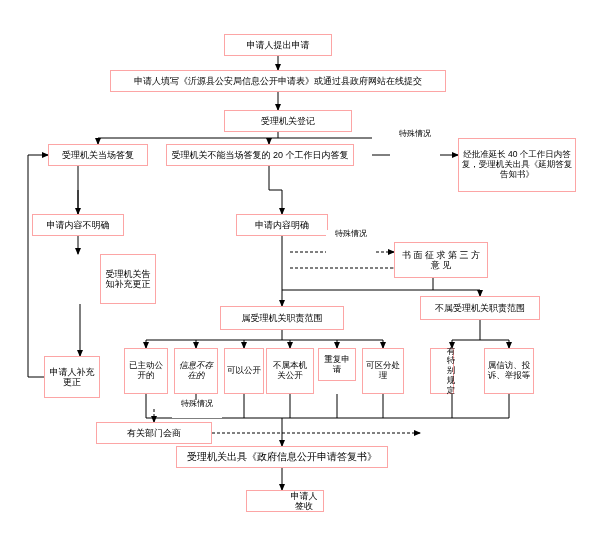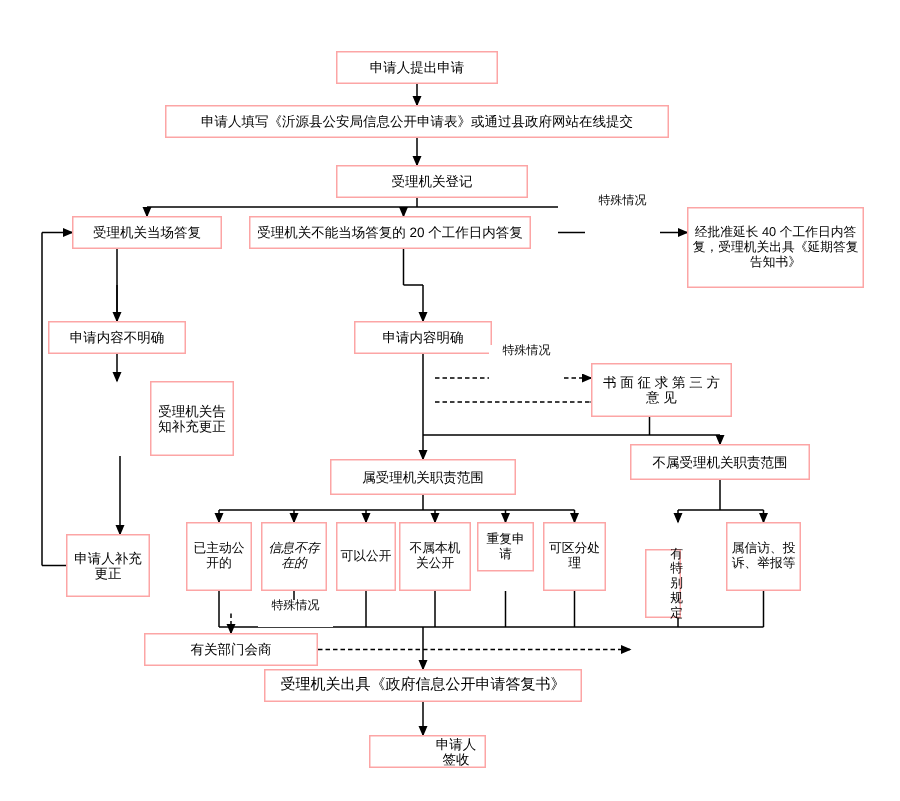--- a/index.html
+++ b/index.html
@@ -213,21 +213,21 @@
     </div>
 
   <div class="node" style="left:318px;top:348px;width:38px;height:33px;font-size:8.5px;align-items:center;">
       <span>重复申请</span>
     </div>
 
   <div class="node" style="left:362px;top:348px;width:42px;height:46px;font-size:8.5px;">
       <span>可区分处理</span>
     </div>
 
-  <div class="node" style="left:430px;top:366px;width:23px;height:46px;font-size:8.5px;padding-left:20px;">
+  <div class="node" style="left:430px;top:348px;width:23px;height:46px;font-size:8.5px;padding-left:20px;">
       <span>有特别规定</span>
     </div>
 
   <div class="node" style="left:484px;top:348px;width:50px;height:46px;font-size:8.5px;">
       <span>属信访、投诉、举报等</span>
     </div>
 
   <div class="node" style="left:96px;top:422px;width:116px;height:22px;font-size:9px;">
       <span>有关部门会商</span>
     </div>

